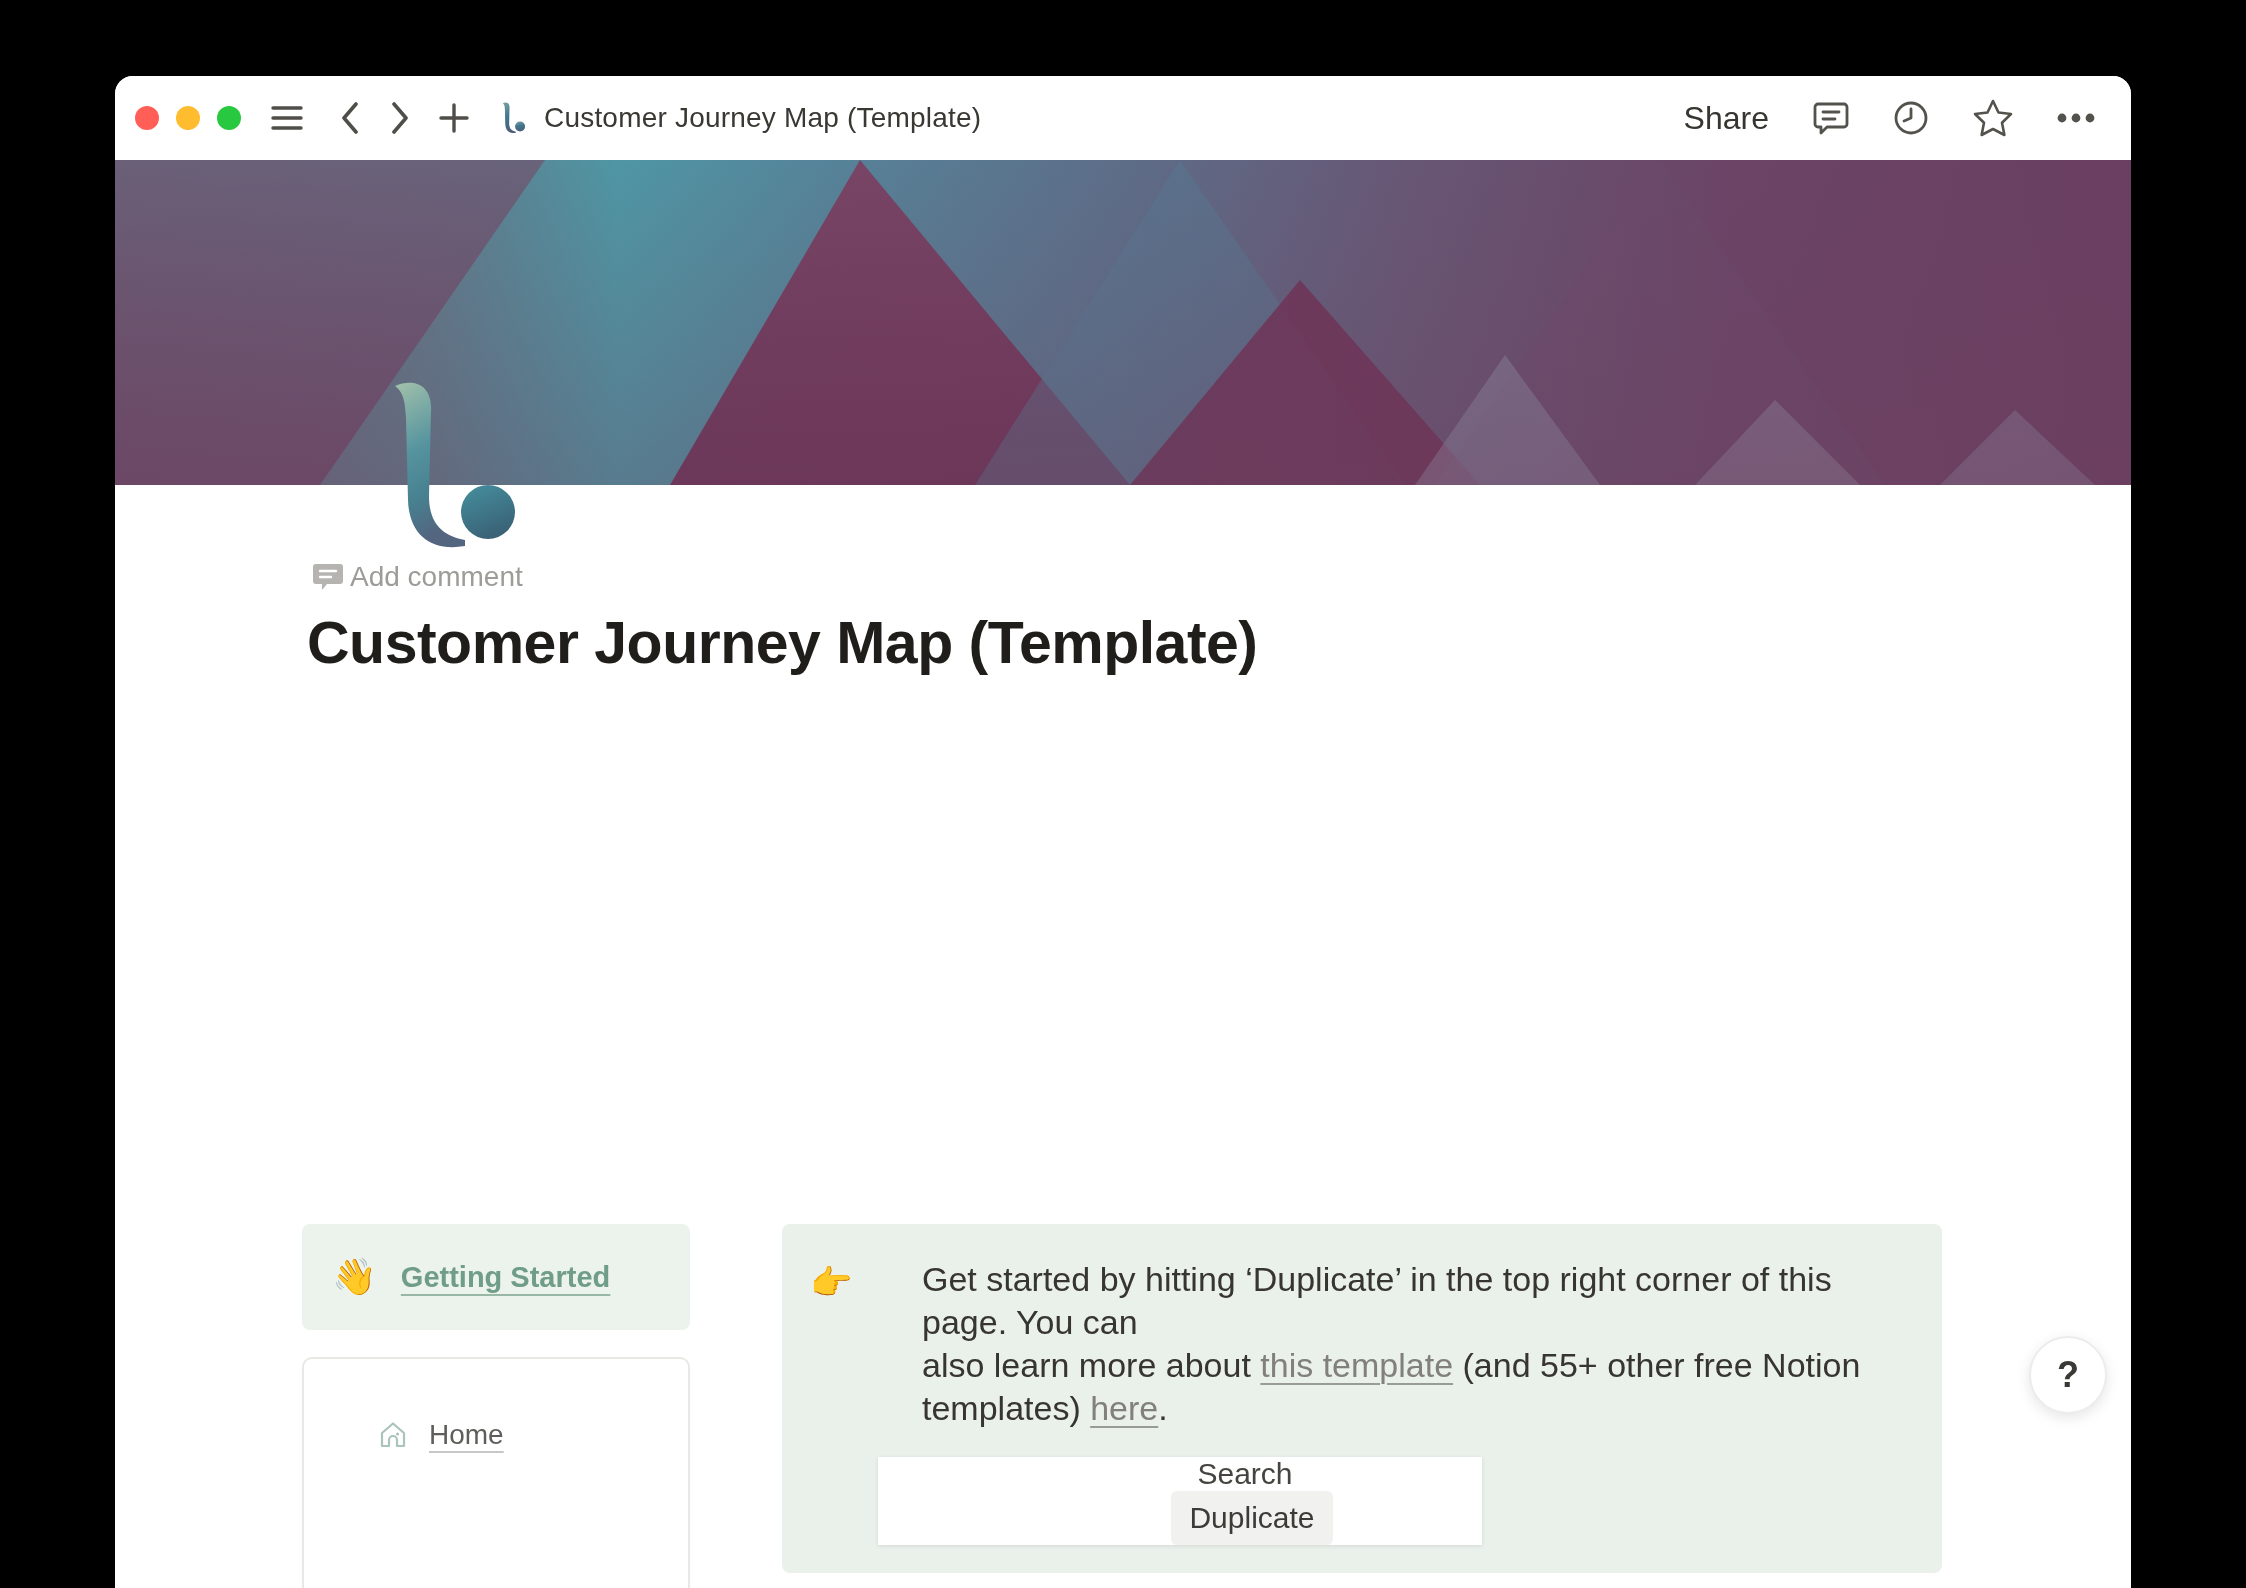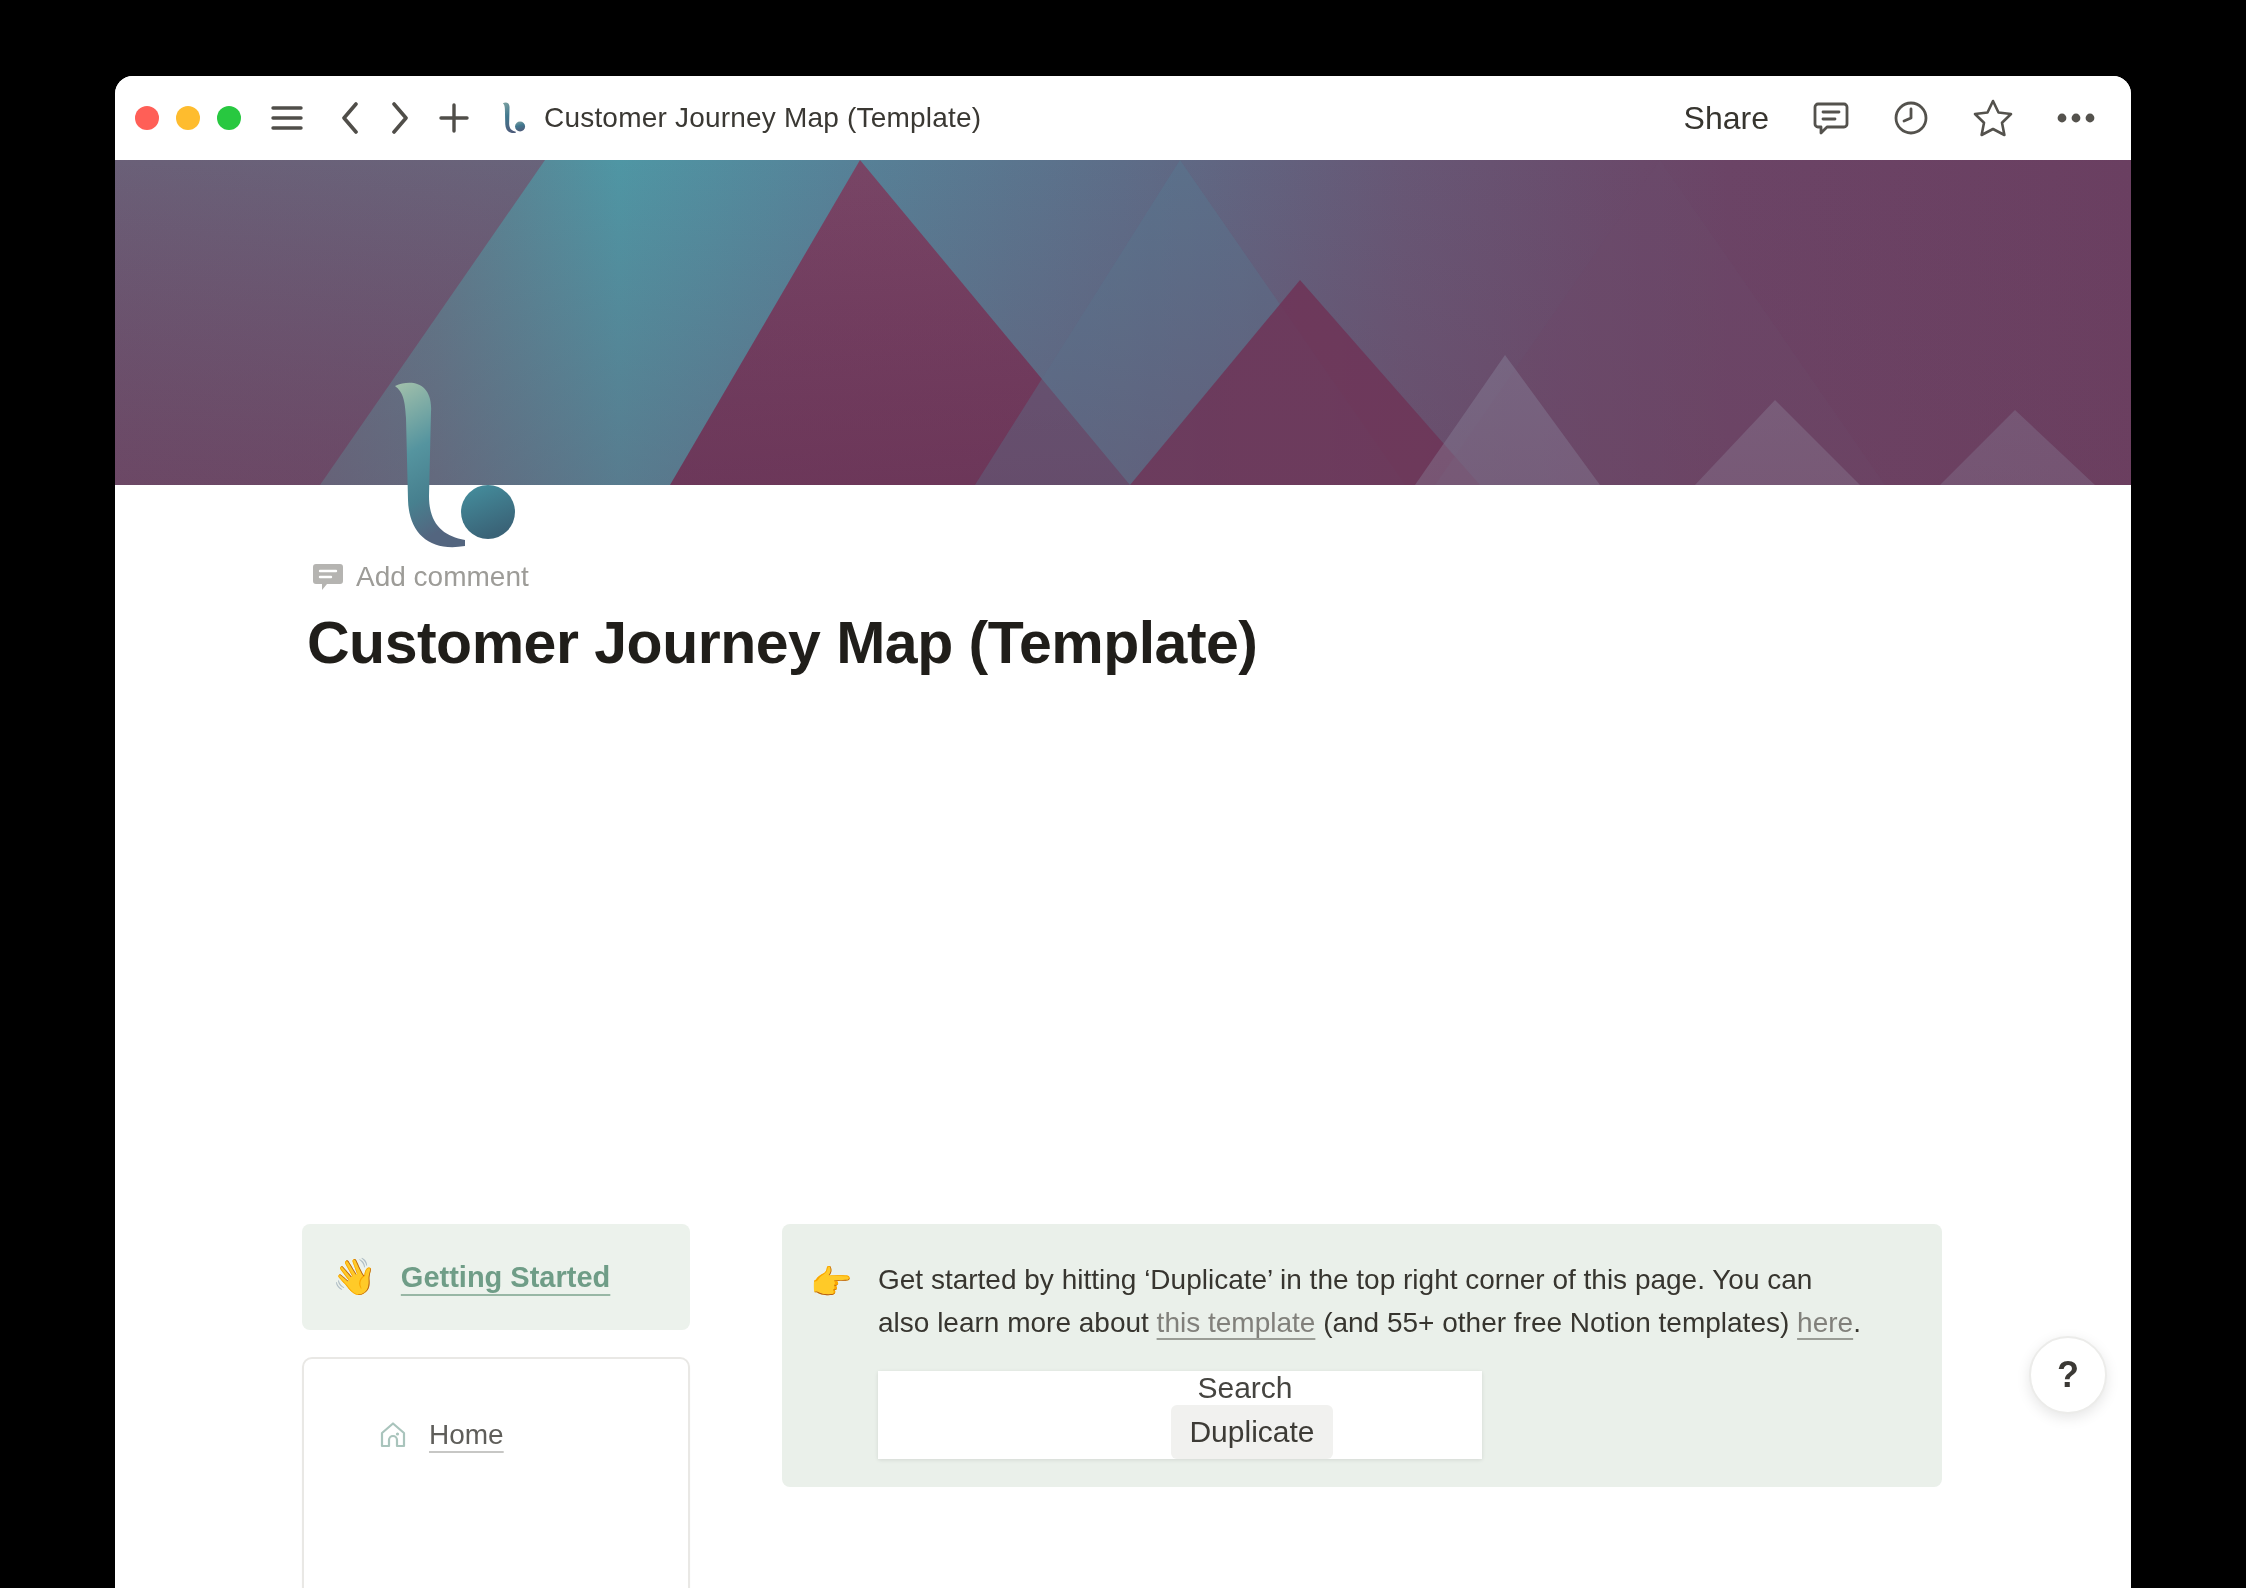--- a/index.html
+++ b/index.html
@@ -22,21 +22,21 @@
 
   
   .cover { position:relative; height:325px; overflow:hidden; }
   .cover svg { display:block; width:100%; height:100%; }
 
   
   .page-logo { position:absolute; left:270px; top:300px; width:135px; height:180px; z-index:5; }
 
   
   .content { position:relative; background:#fff; height:955px; }
-  .add-comment { position:absolute; left:198px; top:76px; display:flex; align-items:center; gap:13px;
+  .add-comment { position:absolute; left:198px; top:76px; display:flex; align-items:center; gap:7px;
     color:#9d9c98; font-size:28px; }
   .page-title { position:absolute; left:192px; top:124px; font-size:59px; font-weight:700;
     color:#201e1a; letter-spacing:-.5px; }
 
   
   .gs-callout { position:absolute; left:187px; top:739px; width:388px; height:106px;
     background:#ecf2ec; border-radius:8px; display:flex; align-items:center; padding-left:30px; }
   .gs-emoji { font-size:36px; margin-right:24px; }
   .gs-label { font-size:29px; font-weight:600; color:#6f9d87; text-decoration:underline;
     text-decoration-thickness:1.5px; text-underline-offset:7px; text-decoration-color:rgba(84,134,107,.55); }
@@ -47,21 +47,21 @@
   .home-row { display:flex; align-items:center; height:44px; padding-left:75px;margin-top:28px; }
   .home-label { margin-left:22px; font-size:28px; color:#5f5e5a; text-decoration:underline;
     text-decoration-thickness:1.5px; text-underline-offset:7px; text-decoration-color:rgba(95,94,90,.35); }
 
   
   .callout { position:absolute; left:667px; top:739px; width:1160px; background:#eaf0ea;
     border-radius:8px; padding:34px 40px 28px 28px; }
   .callout-flex { display:flex; }
   .callout-emoji { width:68px; font-size:34px; padding-top:4px; }
   .callout-body { flex:1; }
-  .callout-text { font-size:28px; line-height:43px; color:#37352f; }
+  .callout-text { font-size:34px; line-height:43px; color:#37352f;margin-left:44px; }
   .callout a, .glink { color:#81807b; text-decoration:underline; text-decoration-thickness:1.5px;
     text-underline-offset:6px; text-decoration-color:rgba(55,53,47,.45); }
   .embed { margin-top:27px; width:604px; box-shadow:0 1px 4px rgba(0,0,0,.10); }
   .embed-bar { height:88px; background:#fff; display:flex; align-items:center; padding-left:118px;
     white-space:nowrap; overflow:hidden;flex-direction:column; }
   .embed-search-label { font-size:30px; color:#454440; margin-left:12px; }
   .embed-dup { margin-left:26px; background:#f1f1ef; border-radius:6px; padding:10px 18px;
     font-size:30px; color:#3d3b36; }
   .embed-dots { margin-left:22px; font-size:22px; letter-spacing:4px; color:#242320; }
   .embed-vline { margin-left:22px; width:2px; height:34px; background:#dcdbd8; }

